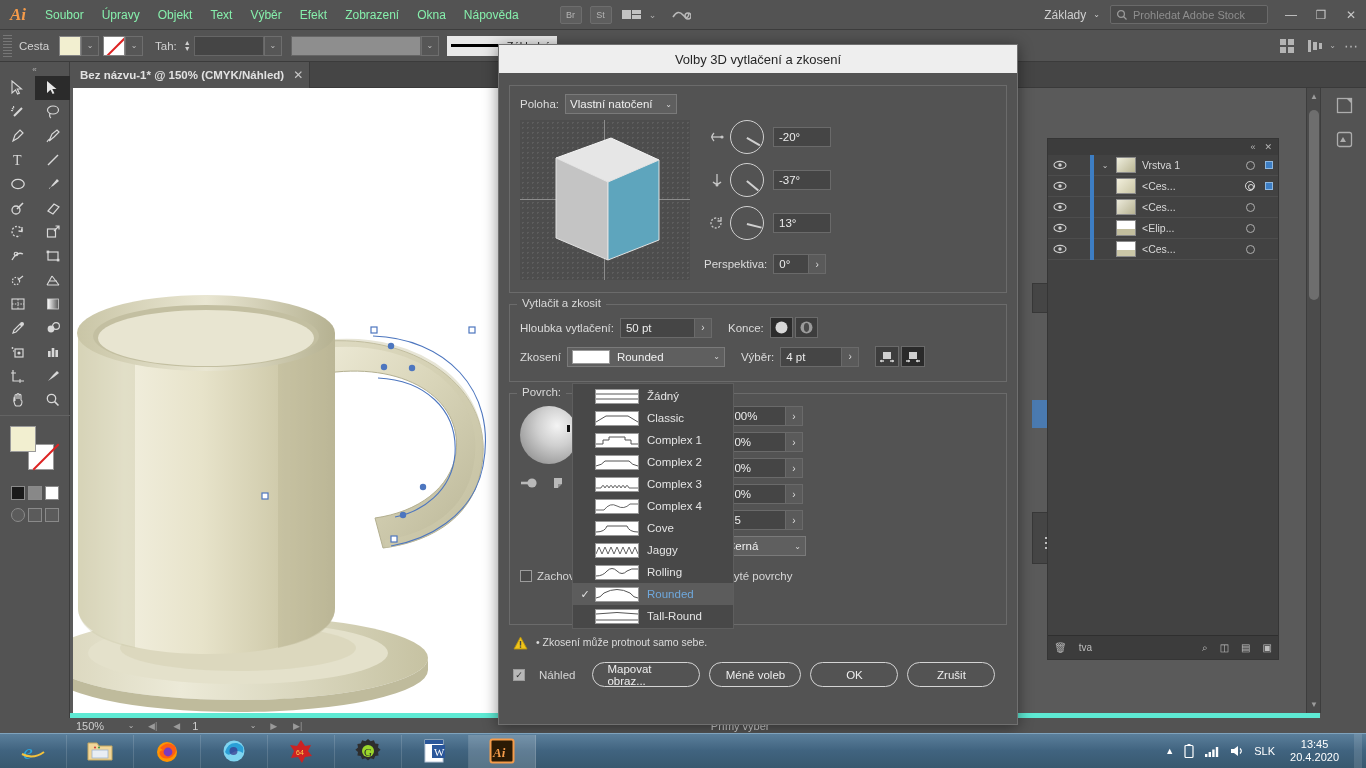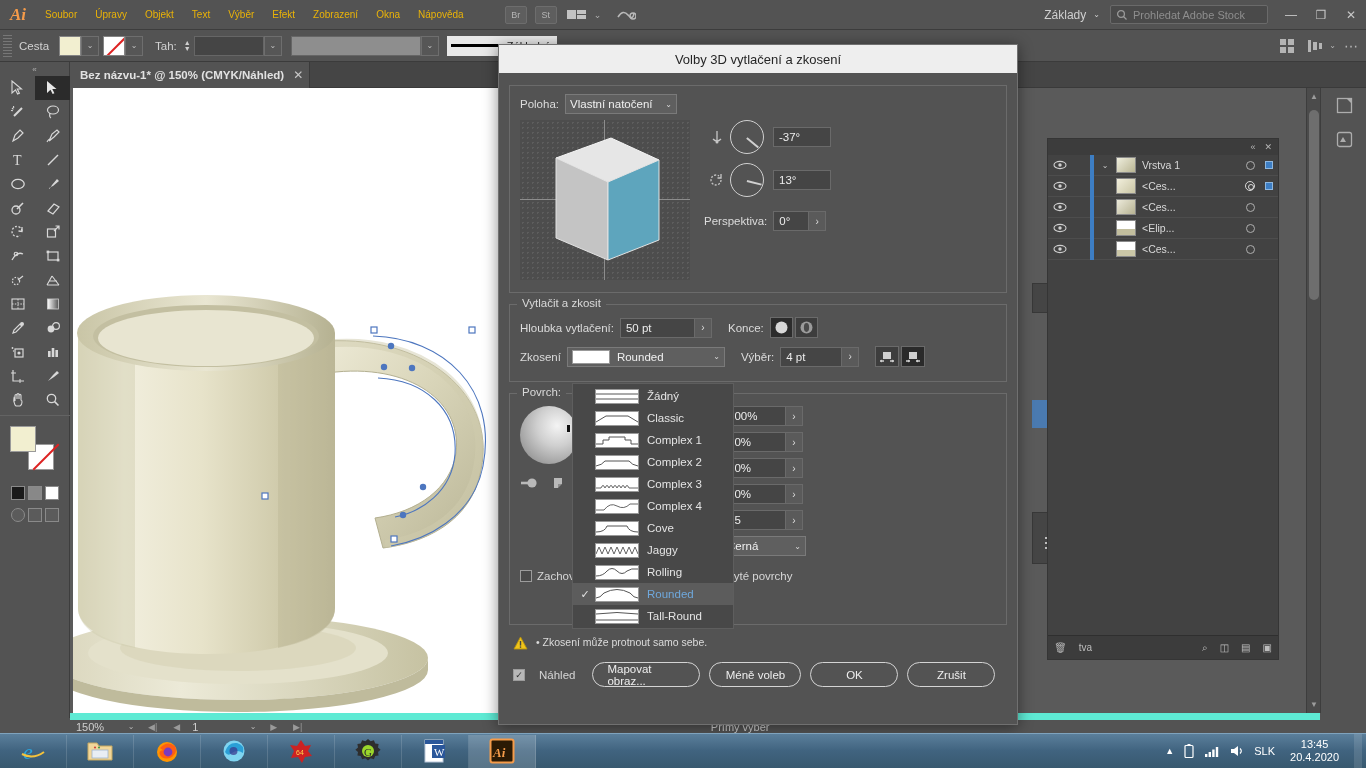--- a/index.html
+++ b/index.html
@@ -17,21 +17,21 @@
   .menubar {
     position:absolute; top:0; left:0; width:1366px; height:30px;
     background:#535353; display:flex; align-items:center;
     border-bottom:1px solid #3d3d3d;
   }
   .ai-logo {
     width:36px; height:30px; display:flex; align-items:center; justify-content:center;
     color:#f59b4a; font-weight:bold; font-size:17px; font-style:italic;
     font-family:"Liberation Serif", serif;
   }
-  .menu-item { padding:0 9px; height:30px; line-height:30px; color:#eab308; font-size:10px; cursor:default; }
+  .menu-item { padding:0 9px; height:30px; line-height:30px; color:#86efac; font-size:12px; cursor:default; }
   .mb-spacer { flex:0 0 28px; }
   .mb-btn {
     width:22px; height:18px; margin:0 4px; background:#5e5e5e; border:1px solid #6d6d6d;
     border-radius:2px; font-size:9px; color:#b5b5b5; display:flex; align-items:center; justify-content:center;
   }
   .mb-arr { width:22px; height:18px; display:flex;align-items:center;justify-content:center;color:#b0b0b0;font-size:9px;}
   .mb-doc { display:flex; align-items:center; margin-left:6px; }
   .doc-sq { width:9px;height:9px;background:#c3c3c3;margin-right:1px;}
   .doc-sq2{ width:9px;height:4px;background:#c3c3c3;margin-right:1px;}
   .mb-right { margin-left:auto; display:flex; align-items:center; height:30px; }
@@ -92,21 +92,21 @@
     color:#e2e2e2; font-size:11.5px; font-weight:bold; border-right:1px solid #3a3a3a;
   }
   .doctab .x { margin-left:9px; color:#c8c8c8; font-size:12px; font-weight:normal;}
   .canvas-area { position:absolute; top:88px; left:70px; width:1250px; height:625px; background:#5a5a5a; overflow:hidden;}
   .artboard { position:absolute; left:3px; top:0px; width:442px; height:625px; background:#ffffff; }
   .scroll-v { position:absolute; right:0; top:0; width:14px; height:625px; background:#4b4b4b; border-left:1px solid #3d3d3d;}
   .scroll-v .thumb{position:absolute;left:2px;top:22px;width:10px;height:190px;background:#6e6e6e;border-radius:5px;}
   .scroll-v .ar{position:absolute;left:3px;color:#9c9c9c;font-size:8px;}
   .statusbar {
     position:absolute; top:713px; left:70px; width:1250px; height:20px; background:#535353;
-    display:flex; align-items:center; font-size:11px; color:#cfcfcf; border-top:7px solid #5eead4;
+    display:flex; align-items:center; font-size:11px; color:#cfcfcf; border-top:5px solid #5eead4;
   }
   .sb-zoom{width:52px;padding-left:6px;}
   .sb-drop{width:18px;text-align:center;font-size:8px;color:#b8b8b8;}
   .sb-nav{display:flex;align-items:center;gap:9px;padding:0 8px;color:#9a9a9a;font-size:9px;}
   .sb-page{width:56px;padding-left:4px;}
   .sb-tool{flex:1;text-align:center;padding-right:150px;}
 
   
   .rp-strip { position:absolute; top:88px; right:0; width:46px; height:625px; background:#535353; border-left:1px solid #3d3d3d;}
   .rp-icon { width:46px;height:34px;display:flex;align-items:center;justify-content:center;}
@@ -764,20 +764,33 @@
           <div class="cube-stage">
             <div class="axis-h"></div>
             <div class="axis-v"></div>
             <svg width="170" height="160" viewBox="0 0 170 160" style="position:absolute;left:0;top:0">
               <polygon points="36,38 91,18 139,40 88,62" fill="#e6e6e6" stroke="#f5f5f5" stroke-width="1"></polygon>
               <polygon points="36,38 88,62 88,140 36,118" fill="#c4c4c4" stroke="#e2e2e2" stroke-width="1"></polygon>
               <polygon points="88,62 139,40 139,120 88,140" fill="#5ea5bd" stroke="#e2e2e2" stroke-width="1"></polygon>
             </svg>
           </div>
           <div class="rot-rows">
+            <div class="rot-row">
+              <div class="rot-ic">
+                <svg width="18" height="16" viewBox="0 0 18 16">
+                    <path d="M3 8 L14 8" stroke="#c6c6c6" stroke-width="1.3"></path>
+                    <path d="M6 4 Q2 8 6 12" stroke="#c6c6c6" stroke-width="1.3" fill="none"></path>
+                    <circle cx="14" cy="8" r="1.6" fill="#c6c6c6"></circle>
+                  </svg>
+              </div>
+              <div class="dial">
+                  <div class="hand" style="transform:rotate(30deg)"></div>
+                </div>
+              <div class="num-field" style="width:58px">-20°</div>
+            </div>
             <div class="rot-row">
               <div class="rot-ic">
                 <svg width="18" height="16" viewBox="0 0 18 16">
                     <path d="M9 2 L9 13" stroke="#c6c6c6" stroke-width="1.3"></path>
                     <path d="M5 10 Q9 14 13 10" stroke="#c6c6c6" stroke-width="1.3" fill="none"></path>
                     <circle cx="9" cy="13" r="1.5" fill="#c6c6c6"></circle>
                   </svg>
               </div>
               <div class="dial">
                   <div class="hand" style="transform:rotate(40deg)"></div>

